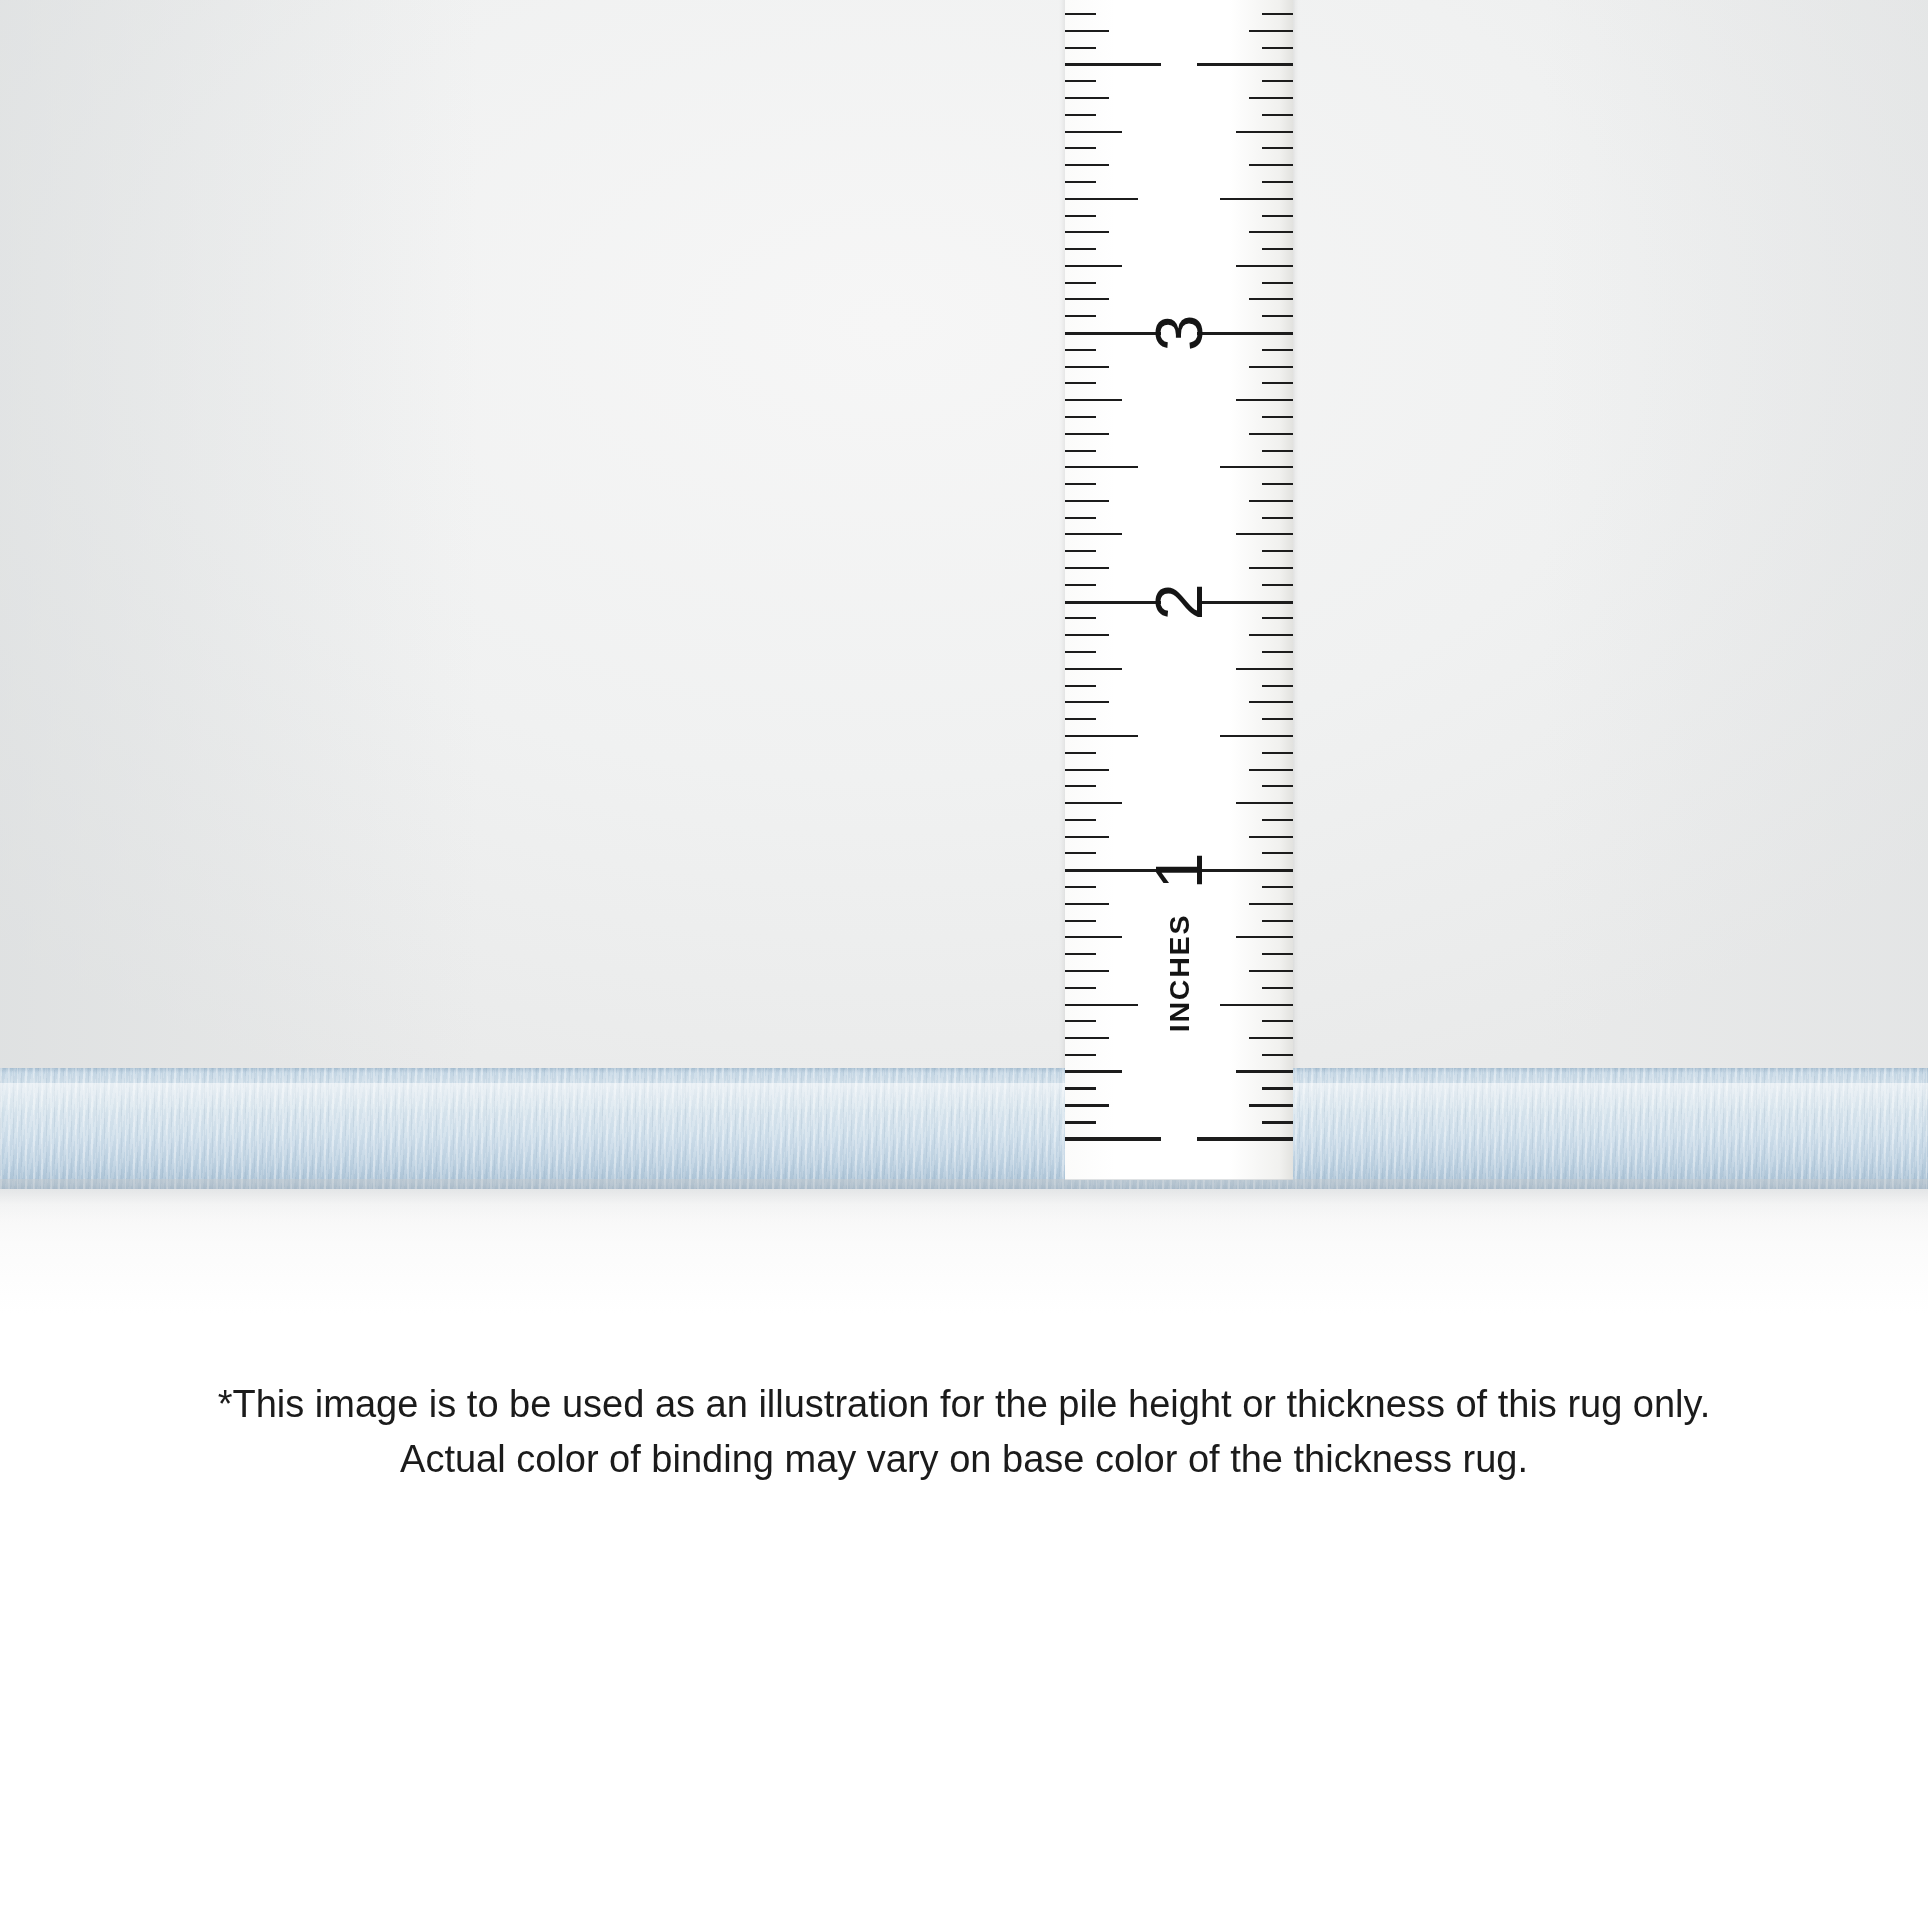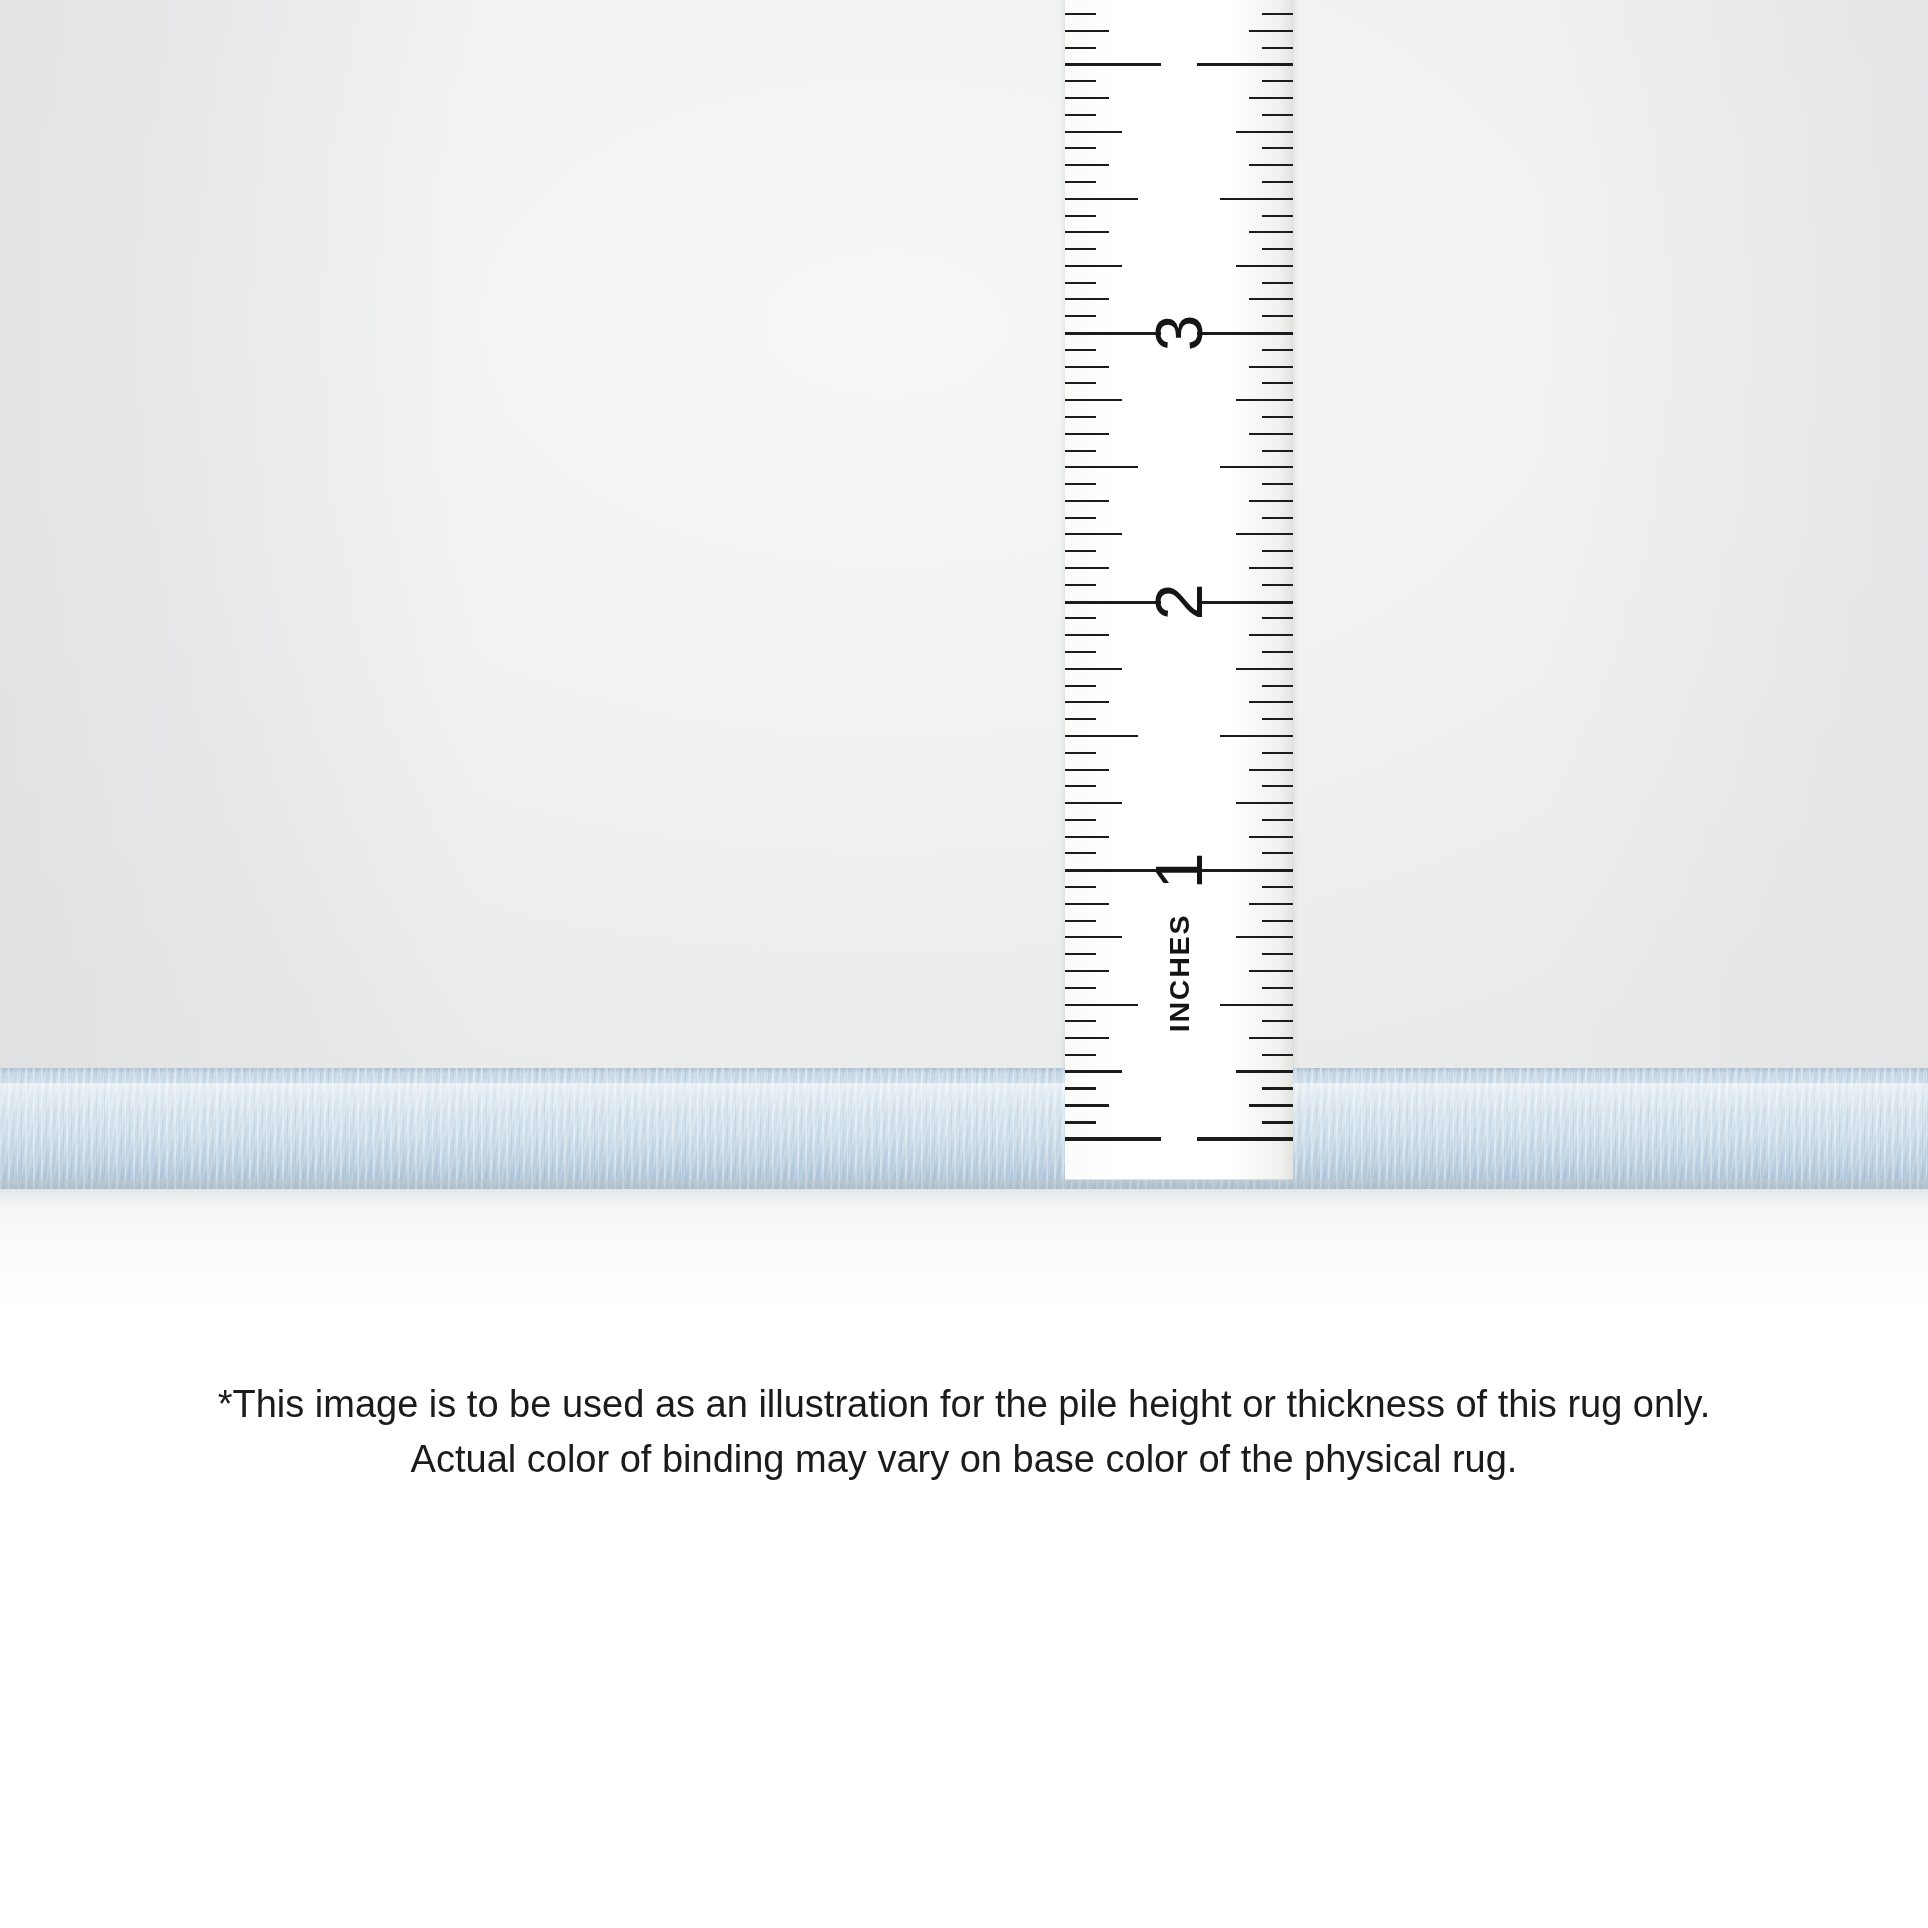--- a/index.html
+++ b/index.html
@@ -413,17 +413,17 @@
           <div class="tick t4" style="top: 2.2px;"></div>
           <div class="tickR t4" style="top: 2.2px;"></div>
         </div>
     </div>
 
     <div class="floor-shadow"></div>
   </div>
 
   <div class="caption">
     <span class="caption-line">*This image is to be used as an illustration for the pile height or thickness of this rug only.</span>
-    <span class="caption-line">Actual color of binding may vary on base color of the physical rug.</span>
+    <span class="caption-line">Actual color of binding may vary on base color of the thickness rug.</span>
   </div>
 
 </div>
 
 
 </body></html>

